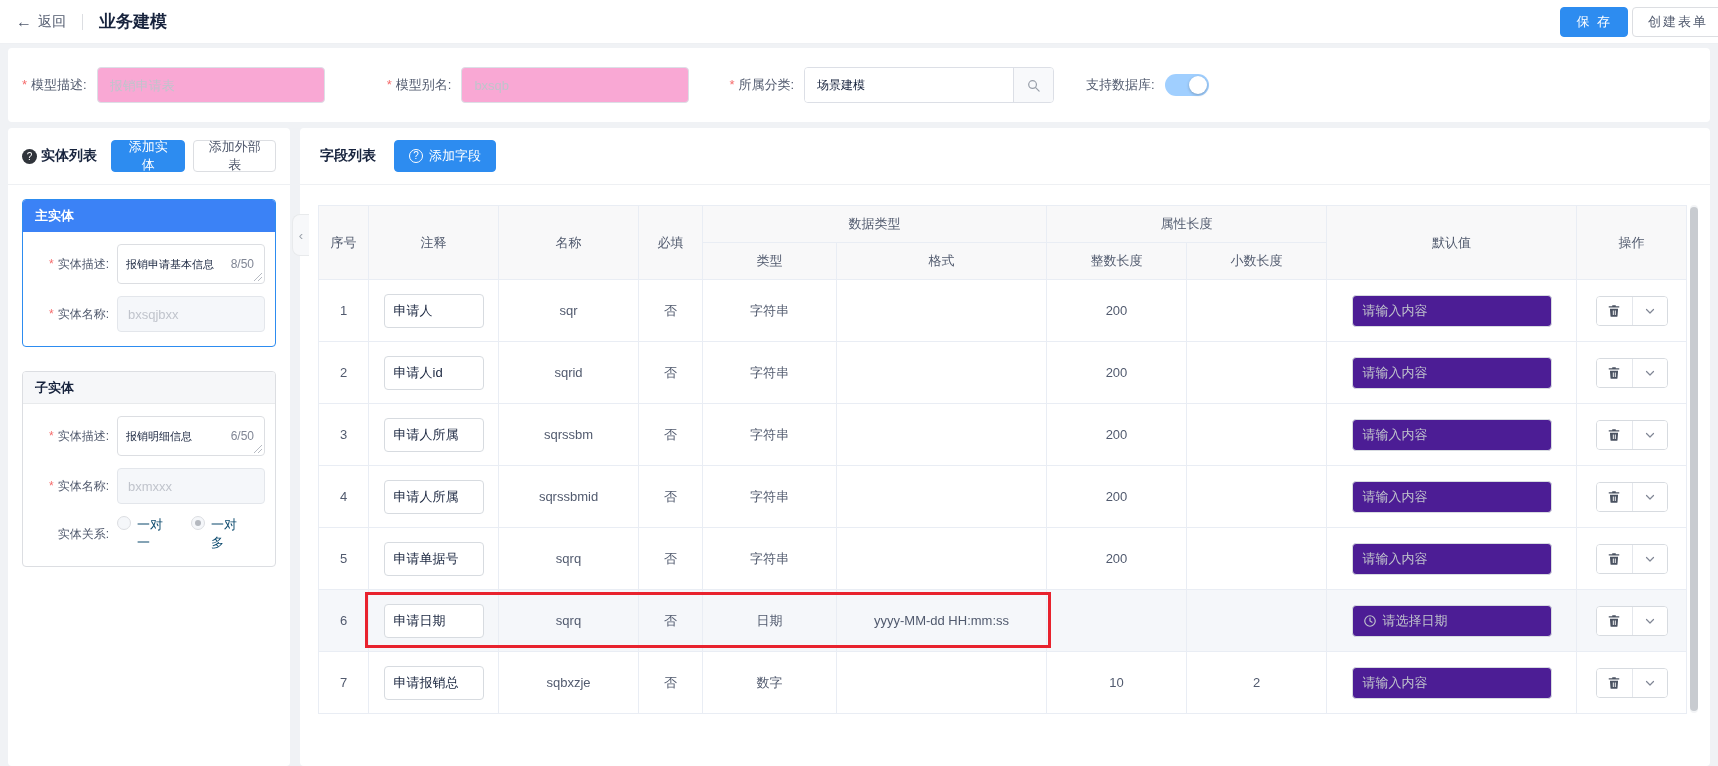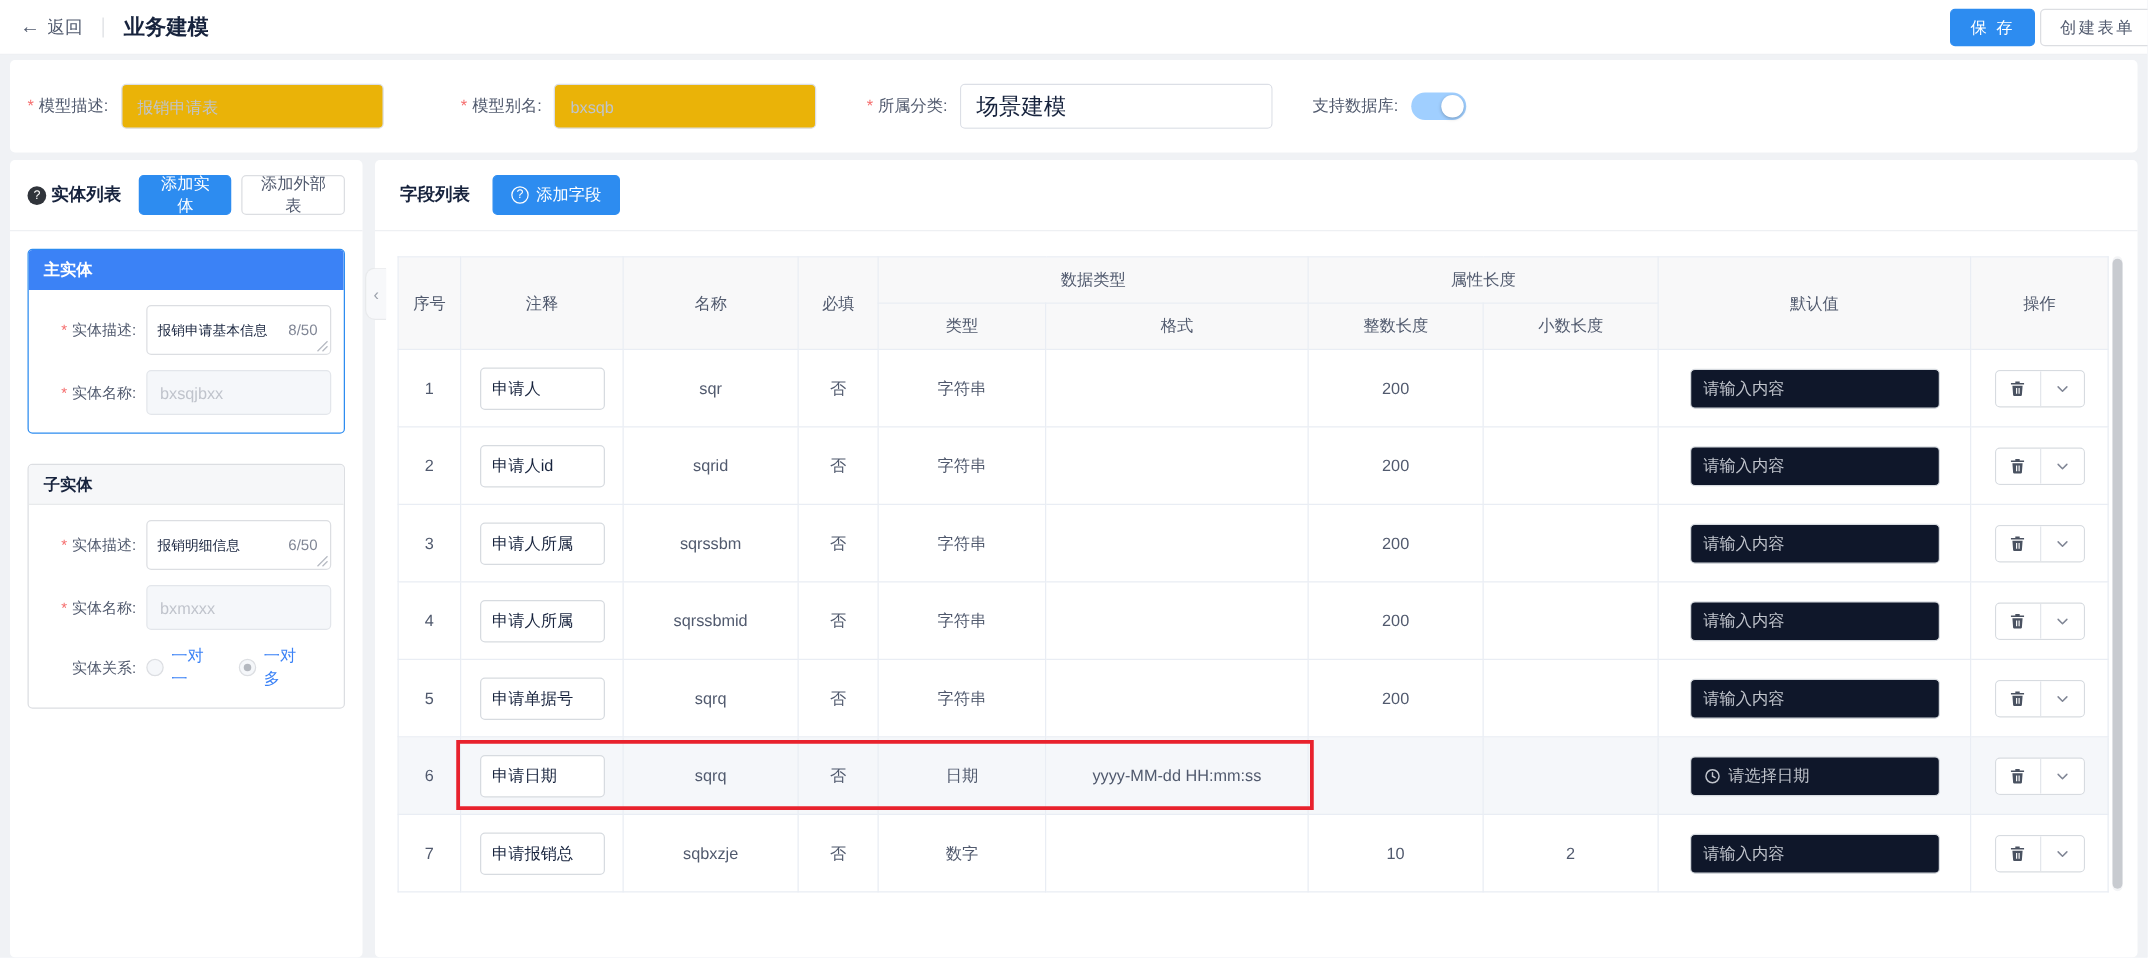--- a/index.html
+++ b/index.html
@@ -22,26 +22,26 @@
   .tb-actions .btn { padding:0 15px; letter-spacing:2px; }
 
   
   .form-card { position:absolute; top:48px; left:8px; right:8px; height:74px; background:#fff;
     border-radius:4px; display:flex; align-items:center; padding-left:14px; }
   .fi { display:flex; align-items:center; }
   .fi + .fi { margin-left:62px; }
   .fi.m-cat { margin-left:40px; } .fi.m-db { margin-left:32px; }
   .fi-label { font-size:13px; color:#515a6e; margin-right:10px; white-space:nowrap; }
   .req::before { content:"*"; color:#f56c6c; margin-right:4px; }
-  .text-input { height:36px; width:210px; border:1px solid #dcdfe6; border-radius:4px;
-    background:#eab308; padding:0 12px; font-size:13px; color:#17233d; outline:none; }
+  .text-input { height:36px; width:228px; border:1px solid #dcdfe6; border-radius:4px;
+    background:#f9a8d4; padding:0 12px; font-size:13px; color:#17233d; outline:none; }
   .text-input::placeholder { color:#bfc4cc; }
   .cat-group { display:flex; width:250px; height:36px; border:1px solid #dcdfe6; border-radius:4px;
     background:#fff; overflow:hidden; }
-  .cat-input { flex:1; border:none; outline:none; padding:0 12px; font-size:18px; color:#17233d; background:#fff; }
+  .cat-input { flex:1; border:none; outline:none; padding:0 12px; font-size:12px; color:#17233d; background:#fff; }
   .cat-addon { width:40px; border-left:1px solid #dcdfe6; background:#f8f9fb; display:flex;
     align-items:center; justify-content:center; cursor:pointer; }
   .switch { width:44px; height:22px; border-radius:11px; background:#ccc; position:relative; cursor:pointer; }
   .switch.on { background:#a0cfff; }
   .switch .knob { position:absolute; top:2px; left:2px; width:18px; height:18px; border-radius:50%;
     background:#fff; box-shadow:0 1px 3px rgba(0,0,0,.25); }
   .switch.on .knob { left:24px; }
 
   
   .left-card { position:absolute; top:128px; left:8px; width:282px; bottom:0; background:#fff; border-radius:4px; }
@@ -64,21 +64,21 @@
   .ec-row:last-child { margin-bottom:2px; }
   .ec-label { width:76px; flex:none; text-align:right; font-size:12px; color:#515a6e; margin-right:8px; white-space:nowrap; }
   .desc-box { position:relative; flex:1; height:40px; border:1px solid #dcdee2; border-radius:4px;
     display:flex; align-items:center; padding:0 6px 0 8px; background:#fff; }
   .desc-text { font-size:11px; color:#17233d; white-space:nowrap; }
   .desc-counter { margin-left:auto; font-size:12px; color:#808695; padding-right:4px; }
   .resize-handle { position:absolute; right:1px; bottom:1px; }
   .name-input { flex:1; width:100%; height:36px; border:1px solid #e3e6eb; border-radius:4px;
     background:#f5f7fa; padding:0 10px; font-size:13px; color:#17233d; outline:none; }
   .name-input::placeholder { color:#c0c4cc; }
-  .radio-item { display:inline-flex; align-items:center; margin-right:16px; font-size:13px; color:#3b82f6; cursor:pointer; }
+  .radio-item { display:inline-flex; align-items:flex-start; margin-right:16px; font-size:13px; color:#0c4a6e; cursor:pointer; }
   .radio { width:14px; height:14px; border:1px solid #dcdee2; border-radius:50%; background:#f5f7fa;
     margin-right:6px; position:relative; flex:none; }
   .radio-item.checked .radio::after { content:""; position:absolute; left:3px; top:3px; width:6px; height:6px;
     border-radius:50%; background:#b4b8bf; }
 
   
   .right-card { position:absolute; top:128px; left:300px; right:8px; bottom:0; background:#fff; border-radius:4px; }
   .collapse-tab { position:absolute; left:-8px; top:86px; width:17px; height:42px; background:#f7f8fa;
     border:1px solid #e8eaec; border-right:none; border-radius:8px 0 0 8px; display:flex; align-items:center;
     justify-content:center; color:#9aa0aa; font-size:13px; cursor:pointer; }
@@ -88,21 +88,21 @@
     line-height:12px; text-align:center; color:#fff; flex:none; }
   .table-area { display:flex; margin:20px 0 0 18px; }
   .table-wrap { position:relative; width:1368px; }
   table.ftable { border-collapse:collapse; table-layout:fixed; width:1368px; font-size:13px; color:#515a6e; }
   .ftable th, .ftable td { border:1px solid #e9edf4; }
   .ftable th { background:#f8f8f9; font-weight:normal; color:#515a6e; height:37px; }
   .ftable td { height:62px; text-align:center; background:#fff; }
   .ftable tr.hl td { background:#f5f7fa; }
   .cell-input { width:100px; height:34px; border:1px solid #d7dbe0; border-radius:4px; background:#fff;
     padding:0 9px; font-size:13px; color:#17233d; outline:none; }
-  .default-input { width:200px; height:32px; border:1px solid #d7dbe0; border-radius:4px; background:#0f172a;
+  .default-input { width:200px; height:32px; border:1px solid #d7dbe0; border-radius:4px; background:#4c1d95;
     display:inline-flex; align-items:center; padding:0 10px; gap:6px; color:#c0c4cc; font-size:13px; cursor:text; }
   .default-input .clock { display:none; }
   .default-input.date .clock { display:block; }
   .action-group { display:inline-flex; height:30px; border:1px solid #d7dbe0; border-radius:4px;
     background:#fff; overflow:hidden; align-items:stretch; }
   .act-btn { width:35px; display:flex; align-items:center; justify-content:center; background:#fff;
     border:none; padding:0; cursor:pointer; }
   .act-btn + .act-btn { border-left:1px solid #e4e7ec; }
   .row-highlight { position:absolute; left:47px; top:387px; width:686px; height:56px;
     border:3px solid #e8222d; pointer-events:none; }

